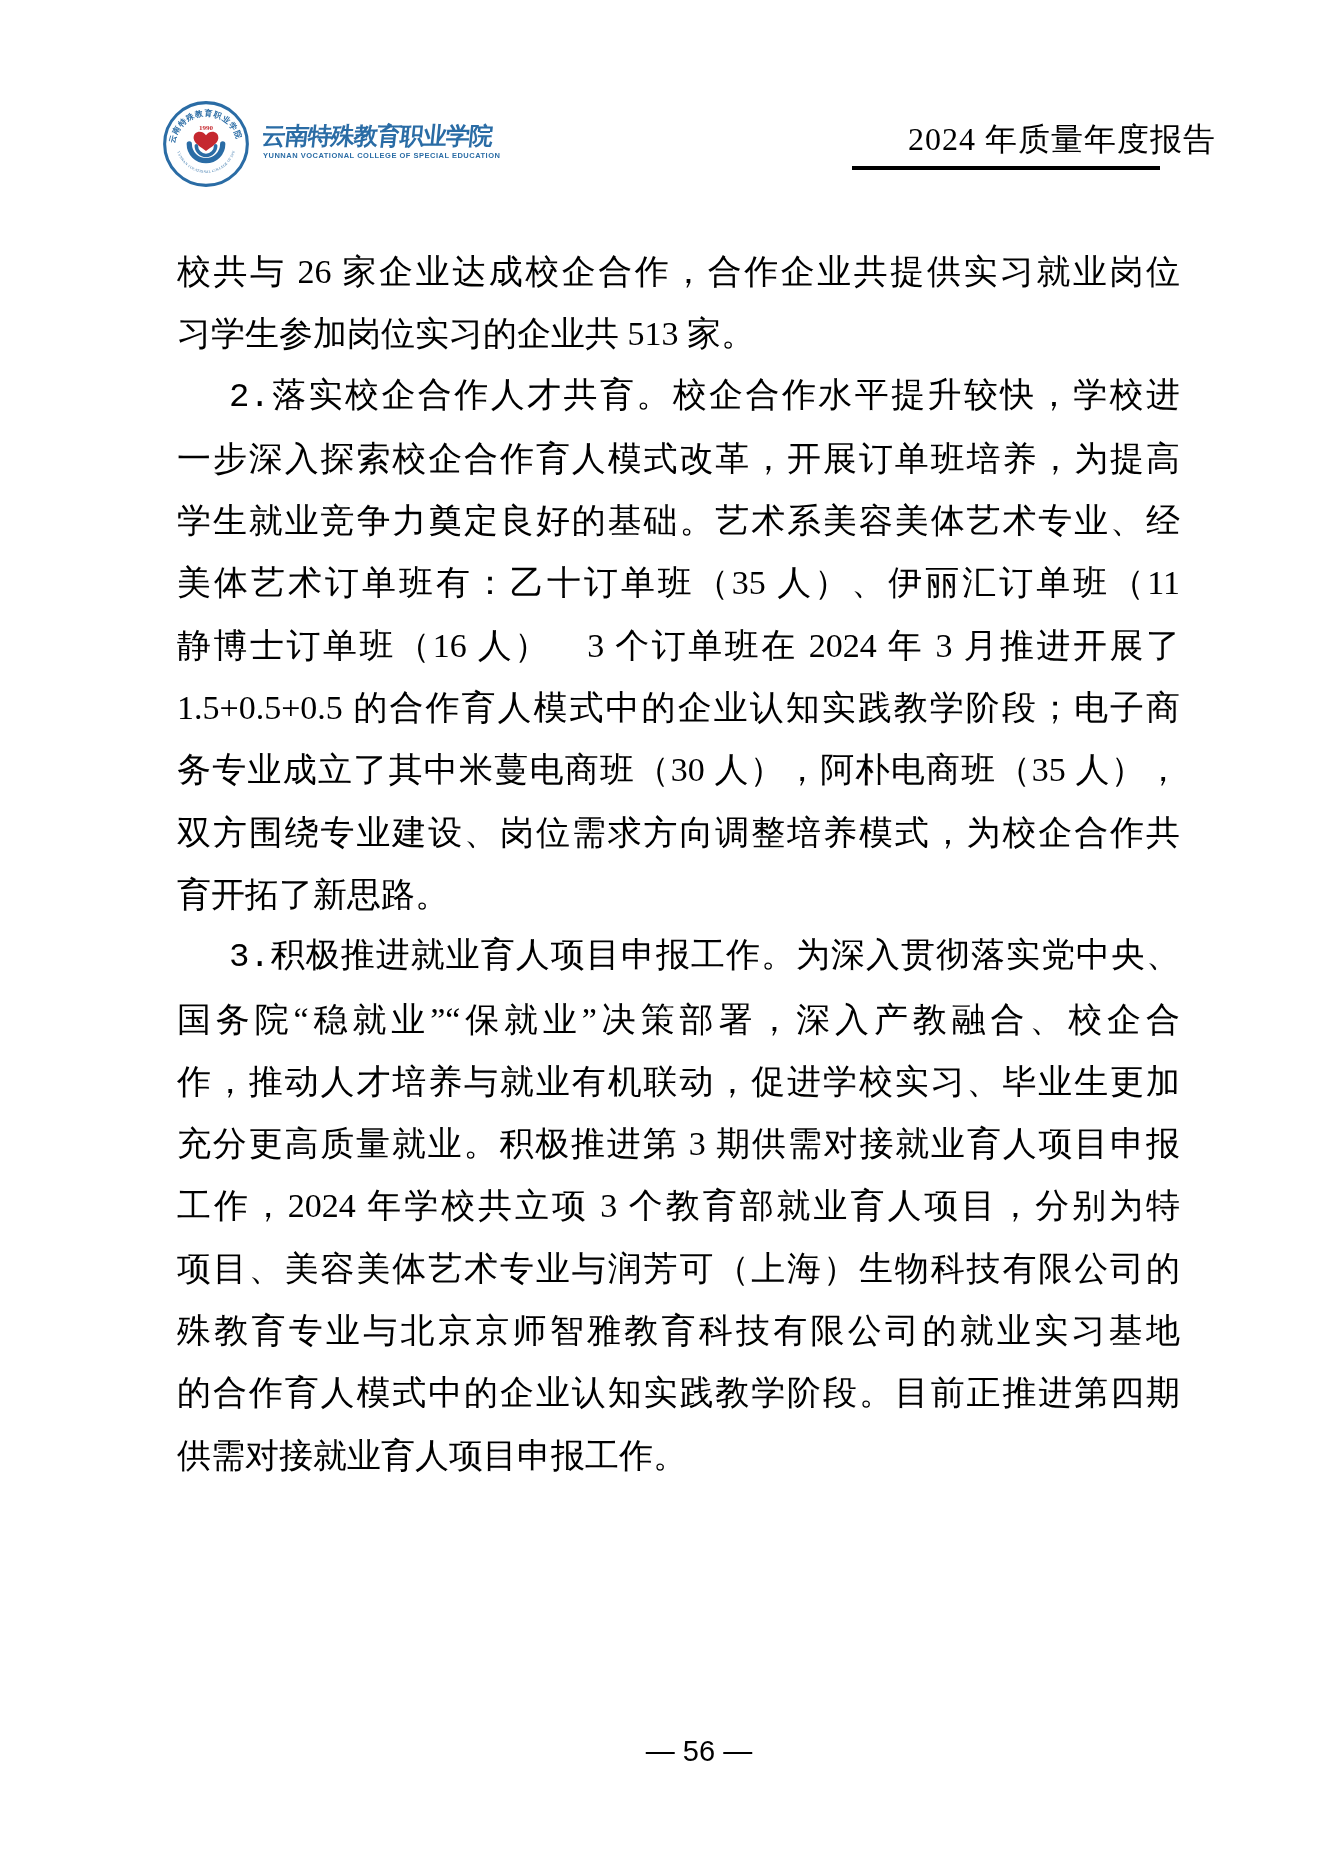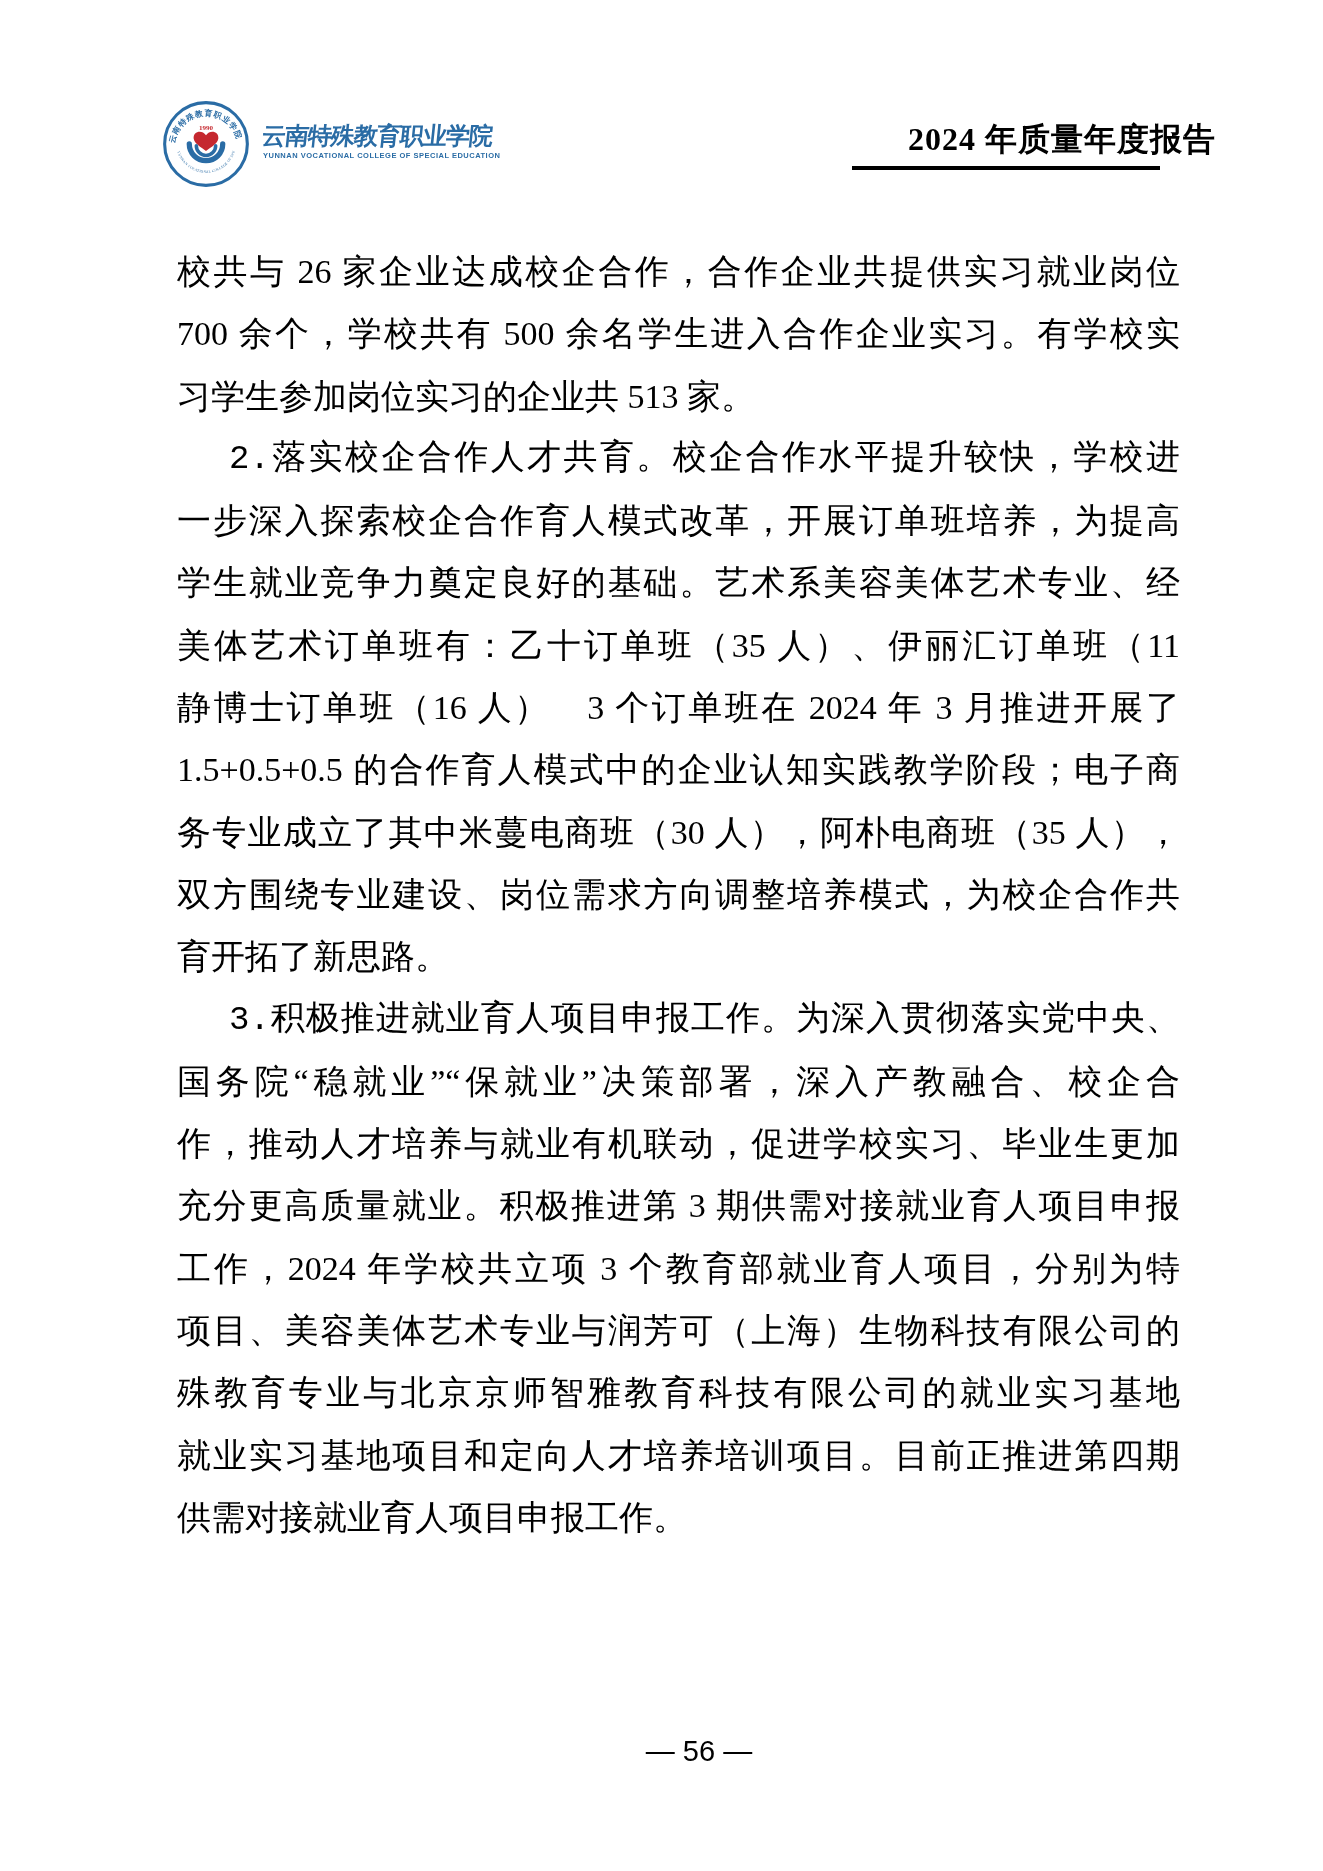--- a/index.html
+++ b/index.html
@@ -23,21 +23,21 @@
   }
   .logo-name-en {
     position:absolute; left:263px; top:151px;
     font-size:7.5px; font-weight:bold; letter-spacing:0.5px;
     color:var(--logo-blue,#2a6ca5);
     font-family:"Liberation Sans","DejaVu Sans",sans-serif;
     white-space:nowrap;
   }
   .report-title {
     position:absolute; left:908px; top:118px; width:284px;
-    font-size:32px; font-weight:bold;
+    font-size:32px; font-weight:normal;
     letter-spacing:1px;
     white-space:nowrap;
     color:var(--ink,#000);
   }
   .title-underline {
     position:absolute; left:852px; top:166px;
     width:308px; height:4px;
     background:var(--ink,#000);
   }
 
@@ -92,37 +92,36 @@
 
     <div class="logo-name-cn">云南特殊教育职业学院</div>
     <div class="logo-name-en">YUNNAN VOCATIONAL COLLEGE OF SPECIAL EDUCATION</div>
 
     <div class="report-title">2024 年质量年度报告</div>
     <div class="title-underline"></div>
   </div>
 
   <div class="body-text" id="body-lines">
       <div class="text-line">校共与 26 家企业达成校企合作，合作企业共提供实习就业岗位</div>
-      <div class="text-line">700 余个，学校共有 500 余名学生进入合作企业实习。有学校实</div>
       <div class="text-line para-end">习学生参加岗位实习的企业共 513 家。</div>
       <div class="text-line indent">2.落实校企合作人才共育。校企合作水平提升较快，学校进</div>
       <div class="text-line">一步深入探索校企合作育人模式改革，开展订单班培养，为提高</div>
       <div class="text-line">学生就业竞争力奠定良好的基础。艺术系美容美体艺术专业、经</div>
       <div class="text-line">美体艺术订单班有：乙十订单班（35 人）、伊丽汇订单班（11 人）、</div>
       <div class="text-line">静博士订单班（16 人）　3 个订单班在 2024 年 3 月推进开展了</div>
       <div class="text-line">1.5+0.5+0.5 的合作育人模式中的企业认知实践教学阶段；电子商</div>
       <div class="text-line">务专业成立了其中米蔓电商班（30 人），阿朴电商班（35 人），</div>
       <div class="text-line">双方围绕专业建设、岗位需求方向调整培养模式，为校企合作共</div>
       <div class="text-line para-end">育开拓了新思路。</div>
       <div class="text-line indent">3.积极推进就业育人项目申报工作。为深入贯彻落实党中央、</div>
       <div class="text-line">国务院“稳就业”“保就业”决策部署，深入产教融合、校企合</div>
       <div class="text-line">作，推动人才培养与就业有机联动，促进学校实习、毕业生更加</div>
       <div class="text-line">充分更高质量就业。积极推进第 3 期供需对接就业育人项目申报</div>
       <div class="text-line">工作，2024 年学校共立项 3 个教育部就业育人项目，分别为特</div>
       <div class="text-line">项目、美容美体艺术专业与润芳可（上海）生物科技有限公司的</div>
       <div class="text-line">殊教育专业与北京京师智雅教育科技有限公司的就业实习基地</div>
-      <div class="text-line">就业实习基地项目和定向人才培养培训项目。目前正推进第四期</div>
+      <div class="text-line">的合作育人模式中的企业认知实践教学阶段。目前正推进第四期</div>
       <div class="text-line para-end">供需对接就业育人项目申报工作。</div>
     </div>
 
   <div class="page-number">— 56 —</div>
 
 </div>
 
 </body></html>

